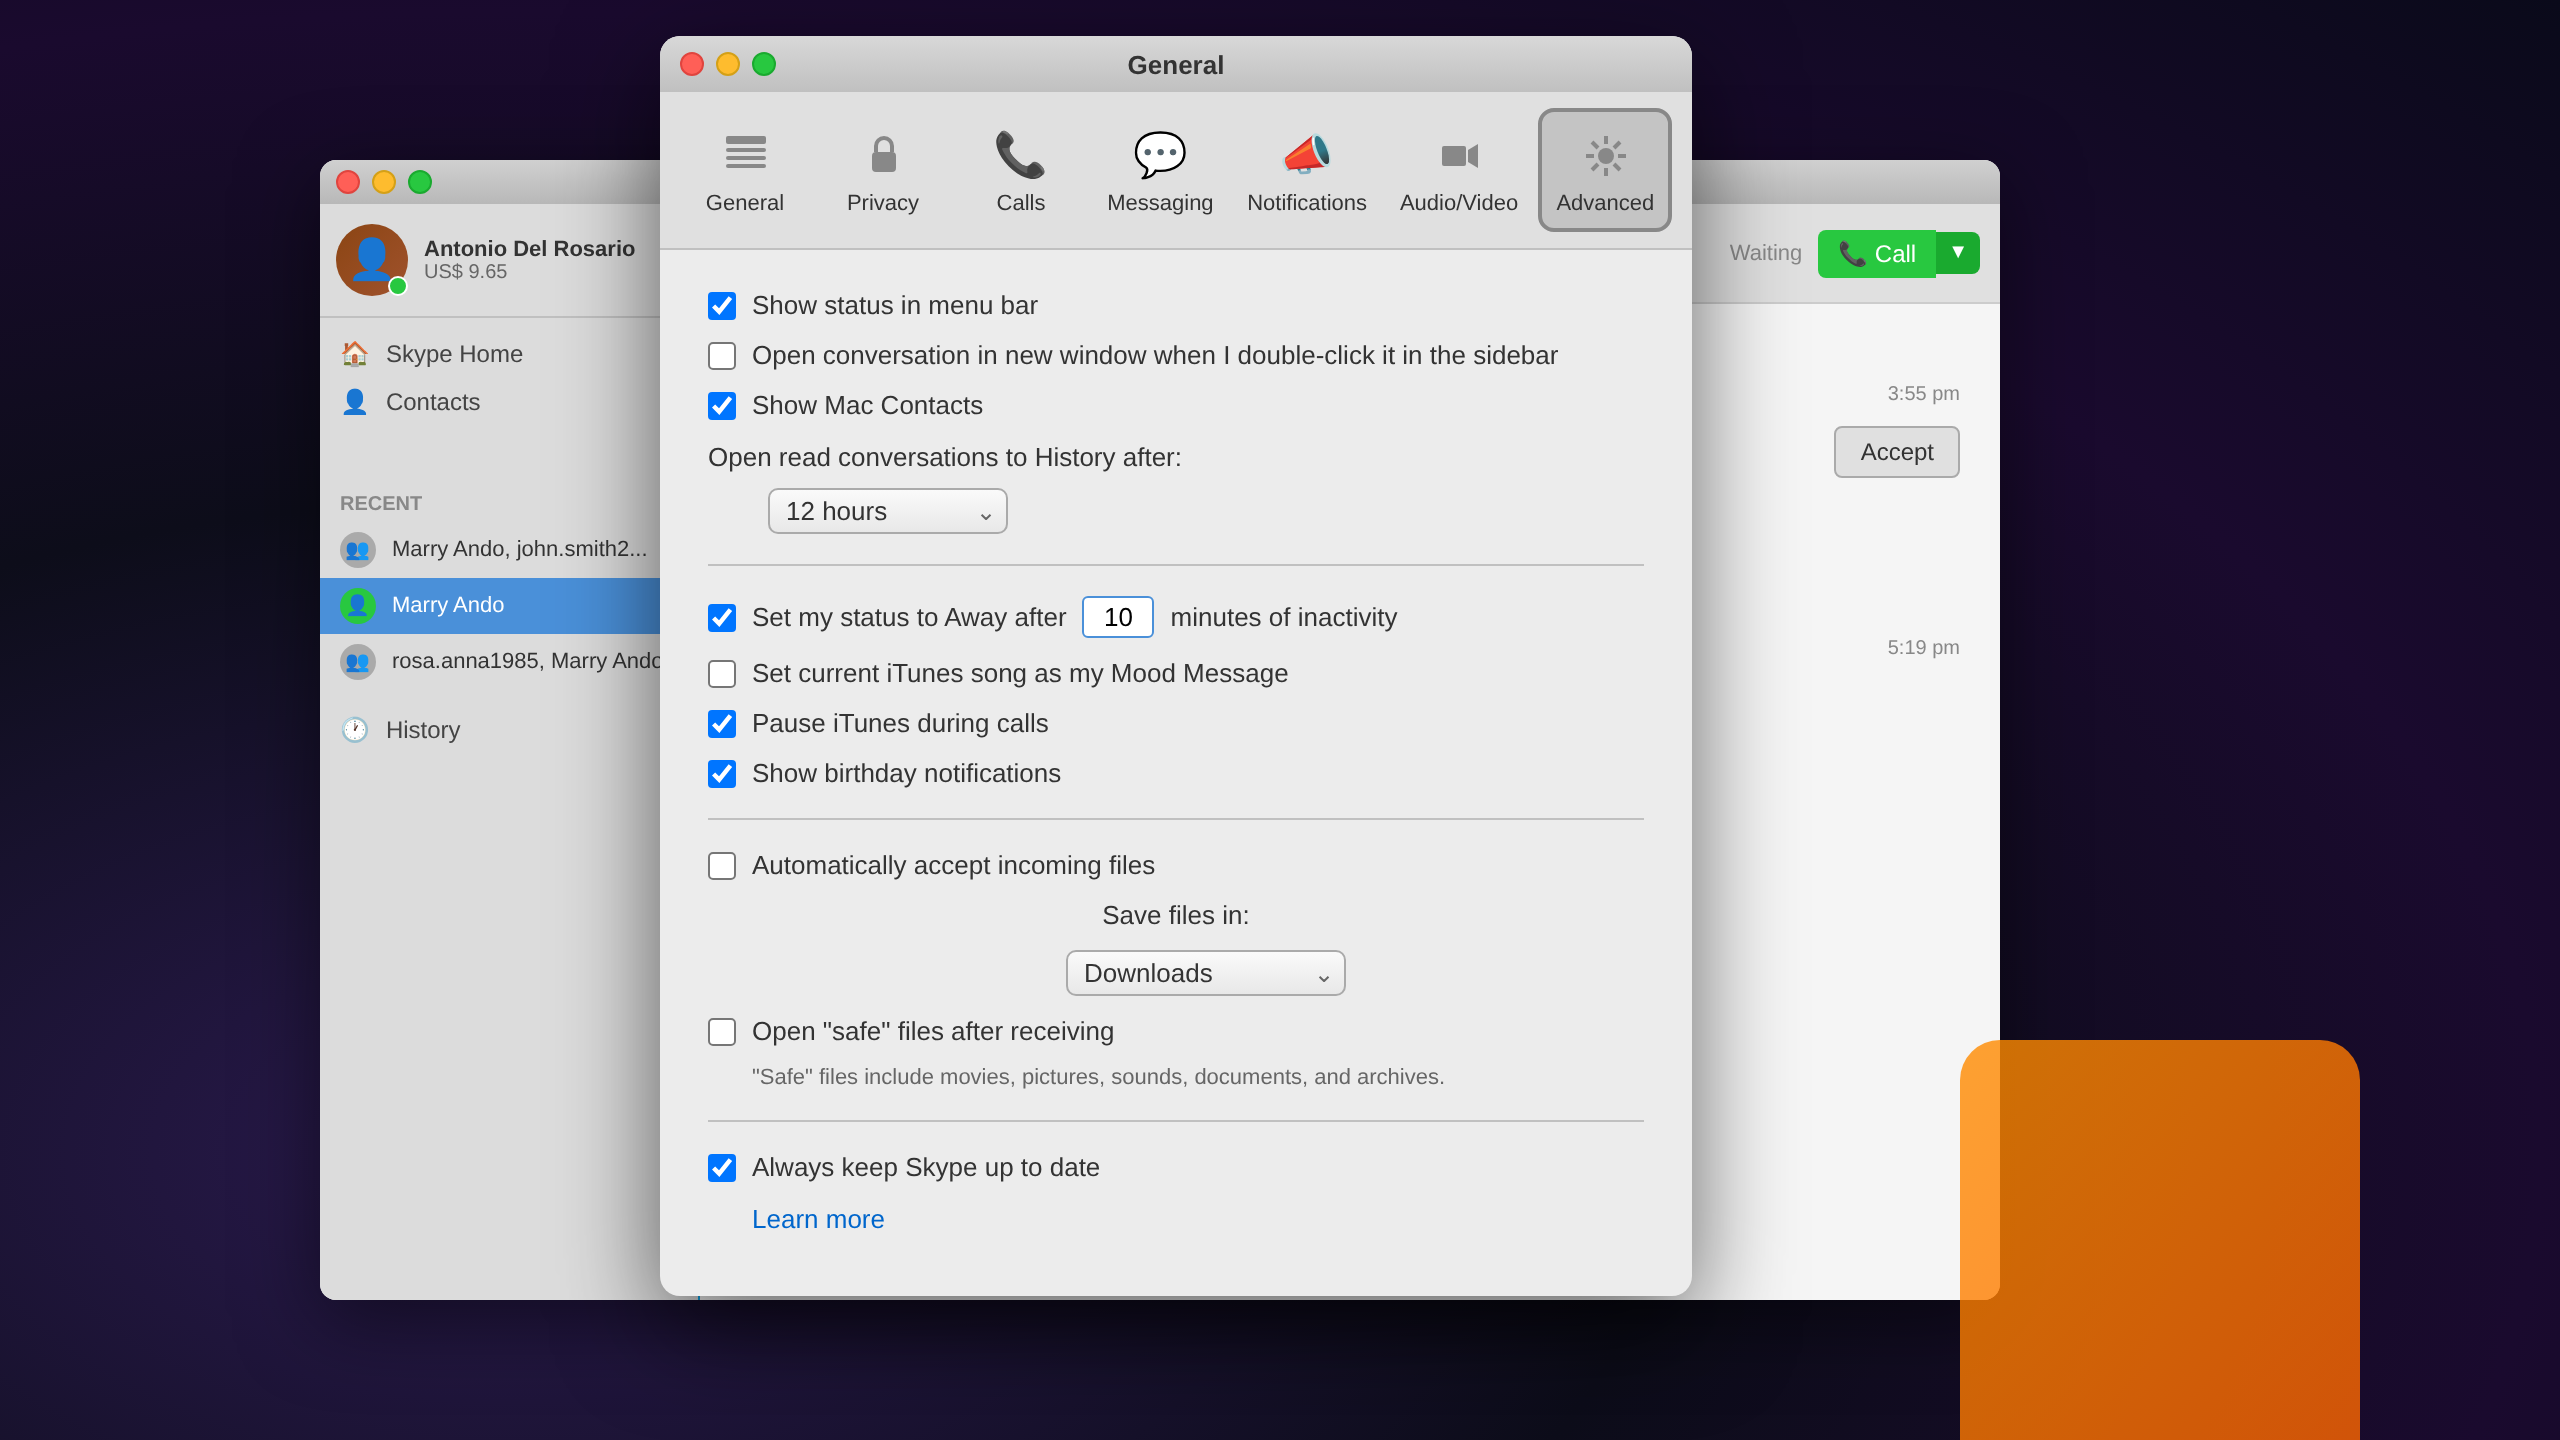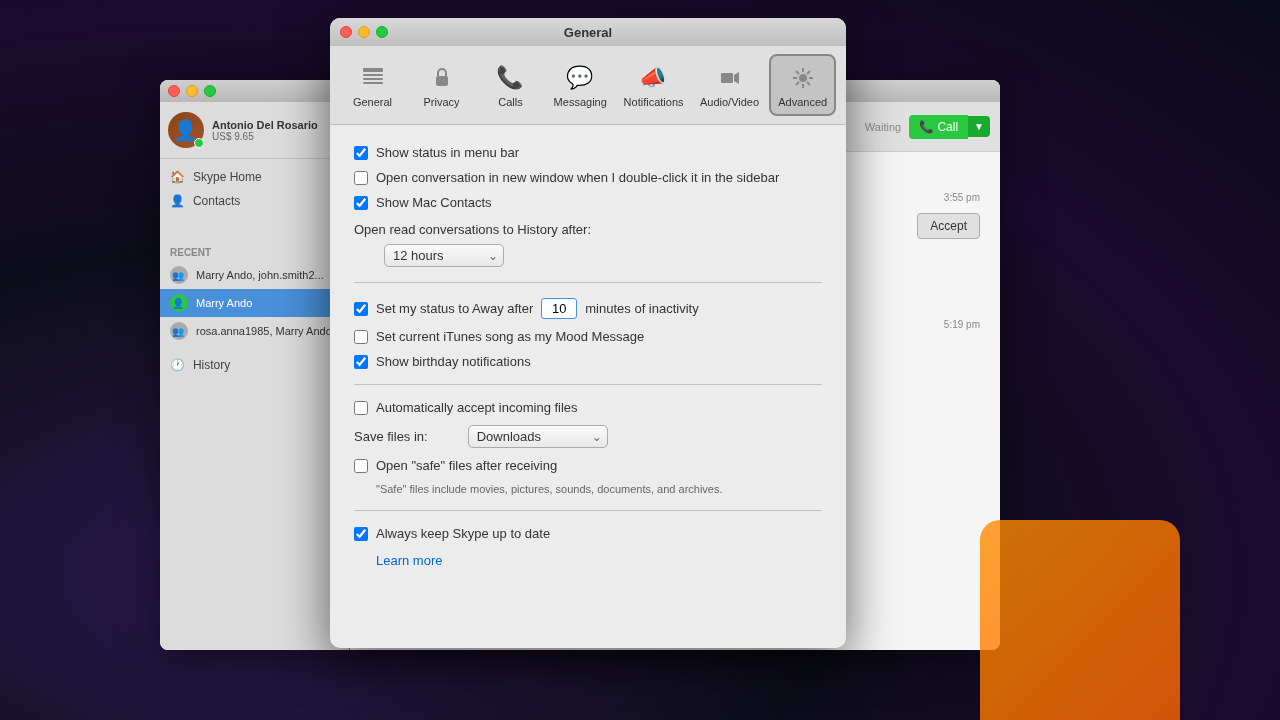--- a/index.html
+++ b/index.html
@@ -418,20 +418,21 @@
     .inline-option-text {
       font-size: 13px;
       color: #333;
     }
 
     .save-files-row {
       display: flex;
       align-items: center;
       gap: 10px;
       margin-bottom: 10px;
+      flex-direction: column;
     }
 
     .save-files-label {
       font-size: 13px;
       color: #333;
       white-space: nowrap;
     }
 
     .safe-files-desc {
       font-size: 11px;
@@ -656,20 +657,24 @@
         <span class="inline-option-text">minutes of inactivity</span>
       </div>
 
       
       <div class="option-row">
         <input type="checkbox" style="">
         <label class="option-label">Set current iTunes song as my Mood Message</label>
       </div>
 
       
+      <div class="option-row">
+        <input type="checkbox" checked="" style="">
+        <label class="option-label">Pause iTunes during calls</label>
+      </div>
 
       
       <div class="option-row">
         <input type="checkbox" checked="" style="">
         <label class="option-label">Show birthday notifications</label>
       </div>
 
       <hr class="section-divider">
 
       

